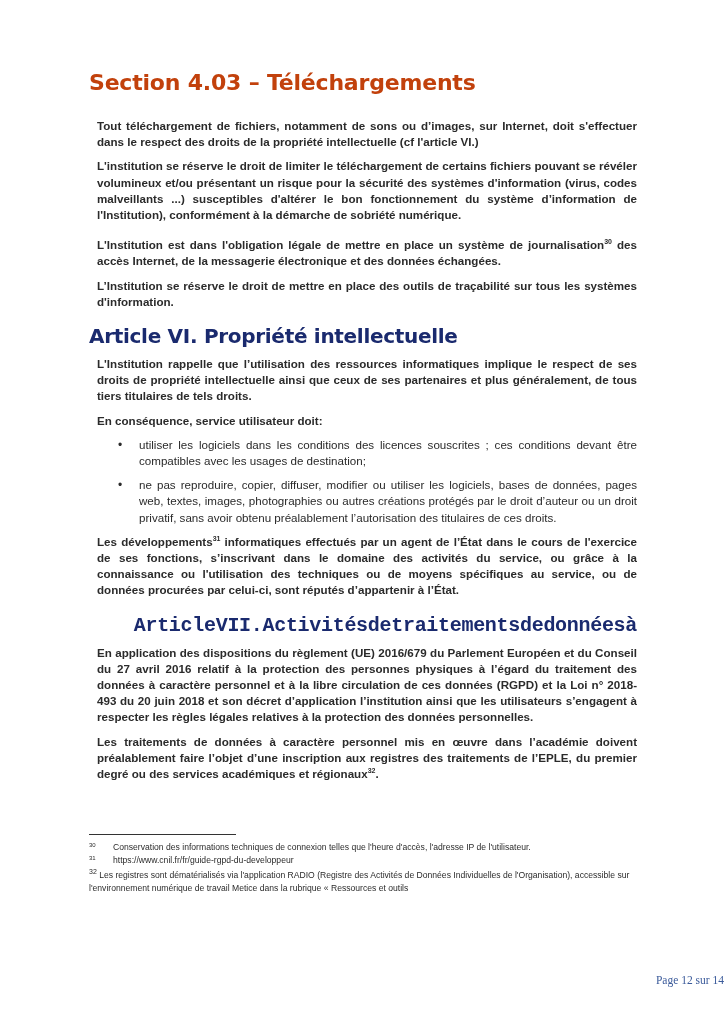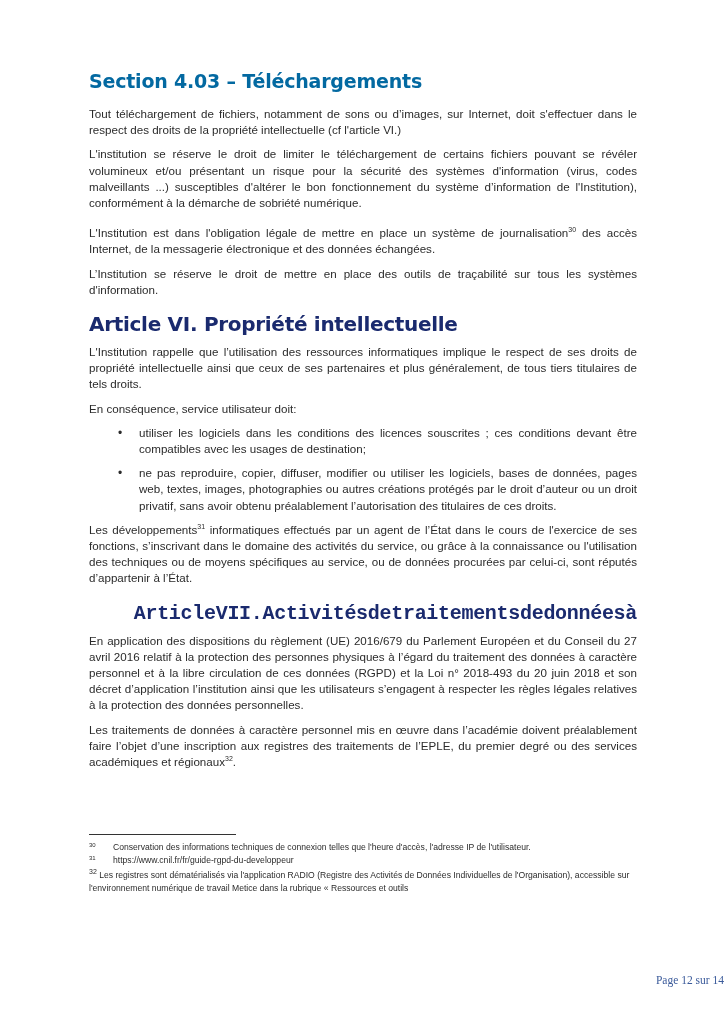--- a/index.html
+++ b/index.html
@@ -4,29 +4,29 @@
   <style>
     html, body { margin: 0; padding: 0; background: #ffffff; }
     body { width: 724px; height: 1024px; position: relative; overflow: hidden; }
     .page {
       position: absolute; left: 0; top: 0; width: 724px; height: 1024px;
       font-family: "Liberation Sans", sans-serif; color: #2a2a2a;
     }
     .content { position: absolute; left: 89px; top: 70px; width: 548px; }
     .h-section {
       font-family: "DejaVu Sans", sans-serif; font-weight: bold;
-      font-size: 19px; color: #0369a1; margin: 0 0 14px 0; letter-spacing: -0.2px;
+      font-size: 22px; color: #c2410c; margin: 0 0 23px 0; letter-spacing: -0.2px;
     }
     .h-article {
       font-family: "DejaVu Sans", sans-serif; font-weight: bold;
       font-size: 20px; color: #1a2a6e; margin: 0 0 7px 0; letter-spacing: -0.3px; line-height: 25px;
     }
     .h-article .row1 { display: flex; justify-content: flex-end; font-family: Liberation Mono, monospace; }
     p.body {
-      font-size: 11.6px; line-height: 16.2px; margin: 0 0 8px 0; text-align: justify; color: #2b2b2b;
+      font-size: 11.6px; line-height: 16.2px; margin: 0 0 8px 8px; text-align: justify; color: #2b2b2b; font-weight: bold;
     }
     sup { font-size: 7px; line-height: 0; vertical-align: super; }
     ul.bullets { list-style: none; margin: 0 0 6px 0; padding: 0; }
     ul.bullets li {
       position: relative; padding-left: 50px; font-size: 11.6px; line-height: 16.2px;
       text-align: justify; margin-bottom: 8px;
     }
     ul.bullets li .dot {
       position: absolute; left: 29px; top: 0; font-size: 12px;
     }

